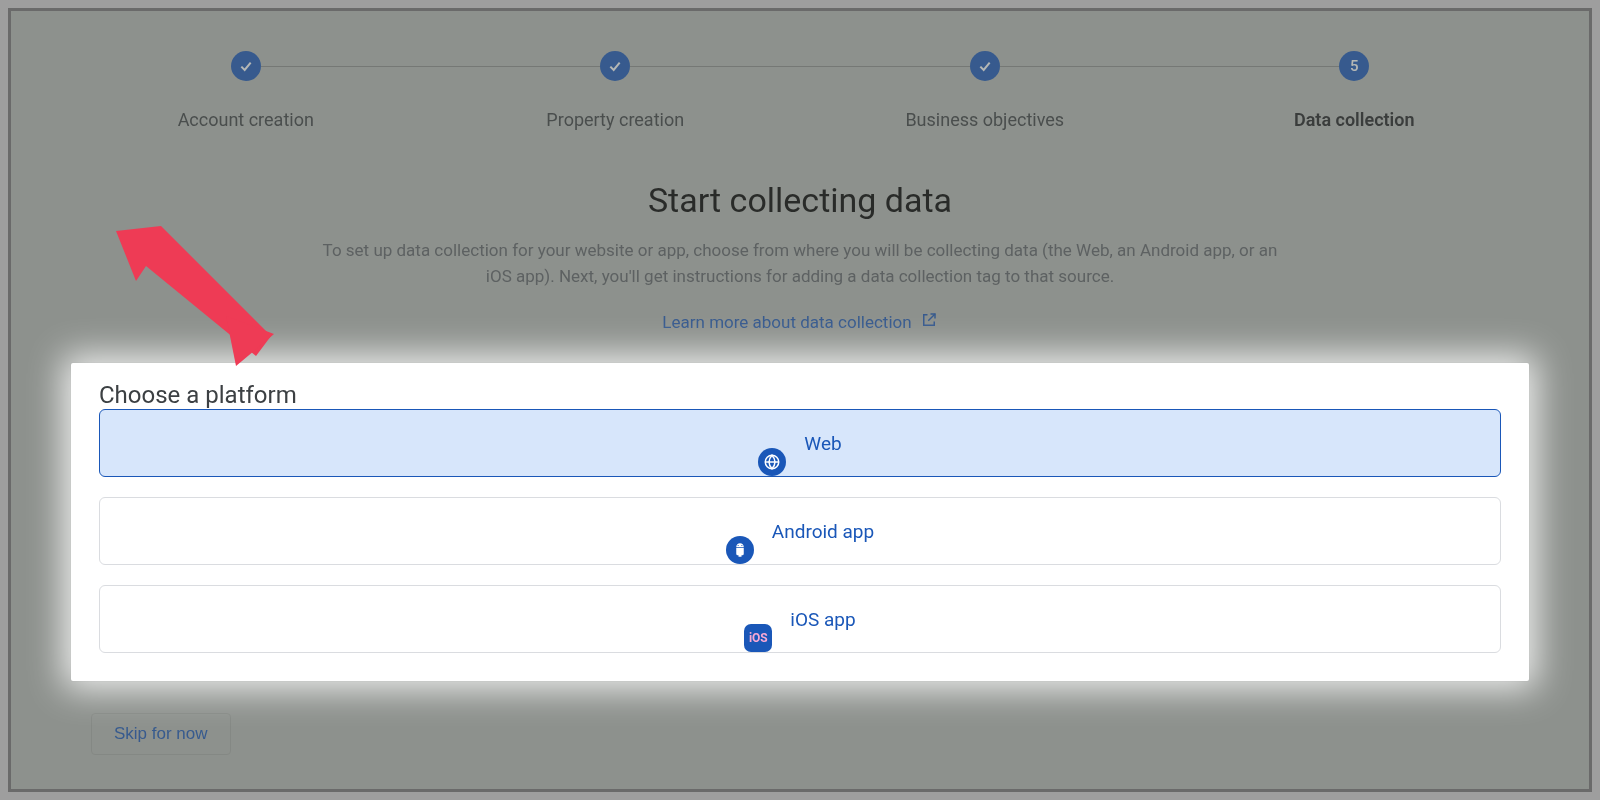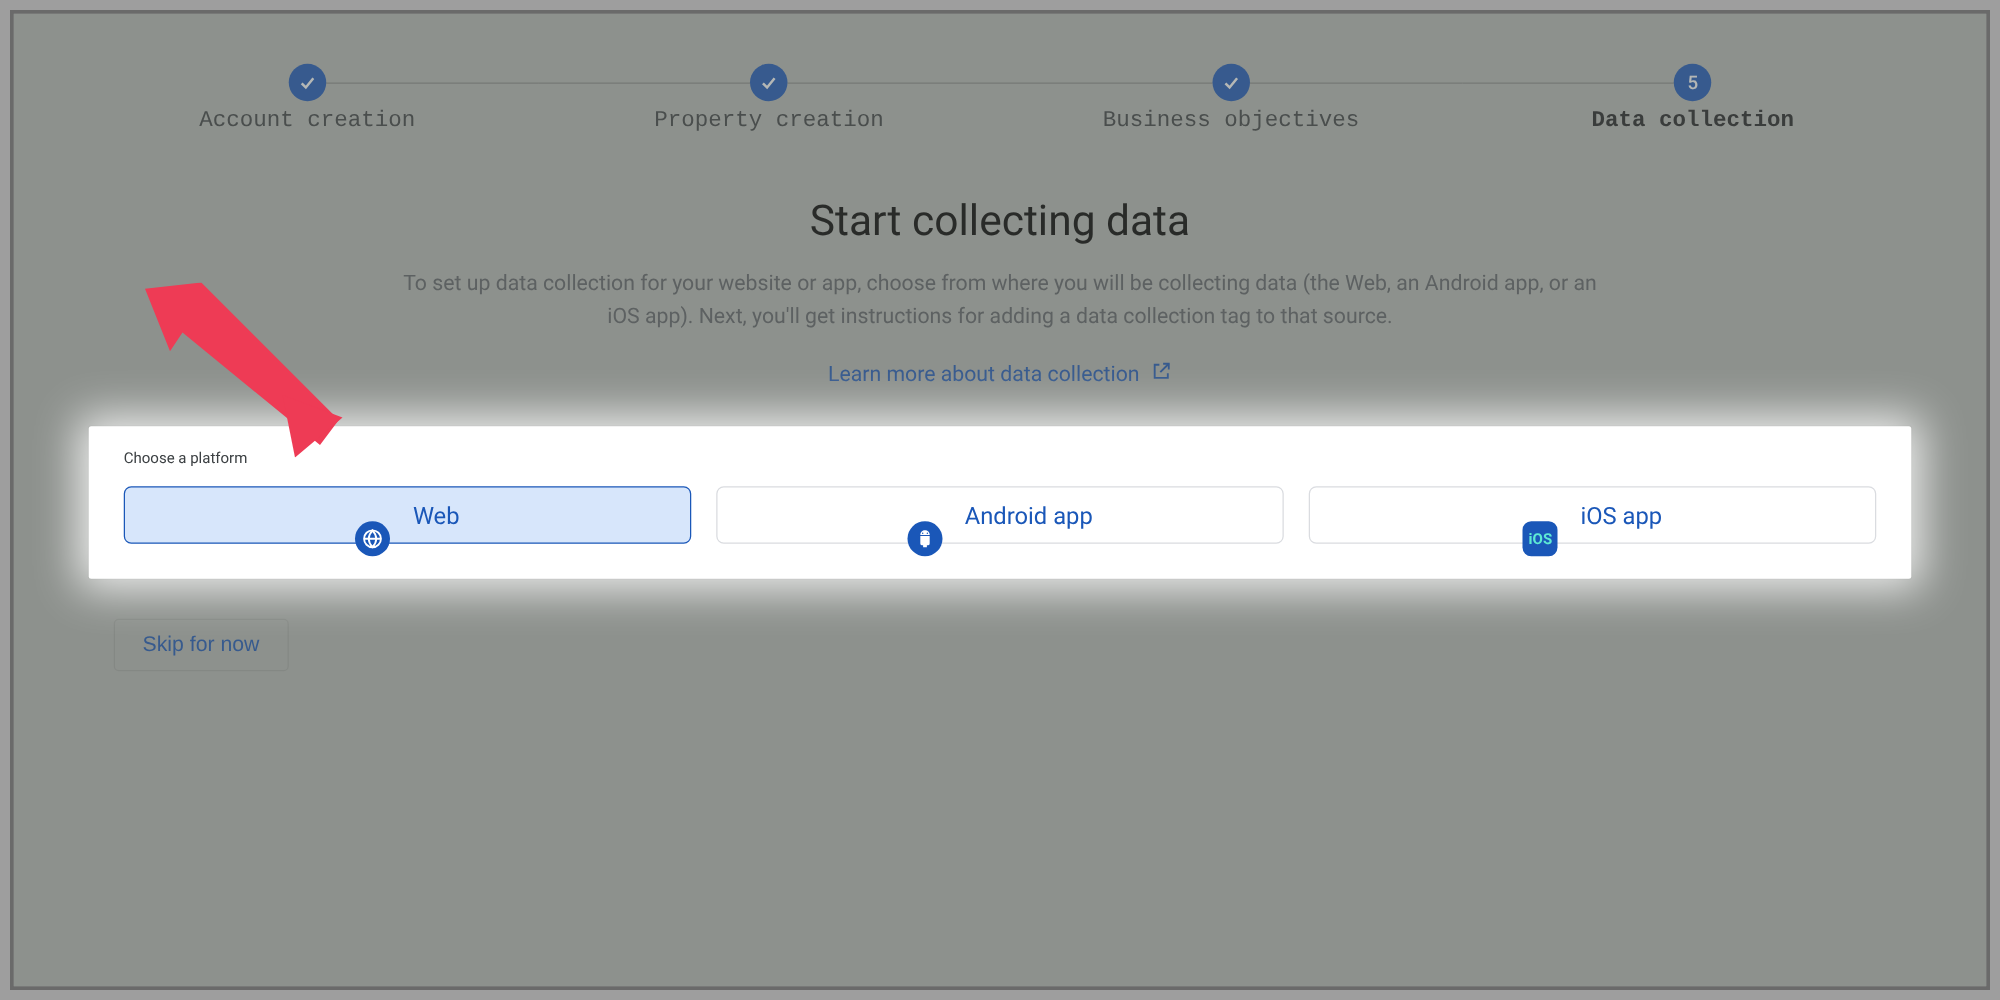--- a/index.html
+++ b/index.html
@@ -49,24 +49,23 @@
     display: flex;
     align-items: center;
     justify-content: center;
     font-size: 15px;
     font-weight: 500;
     z-index: 2;
     position: relative;
   }
   .step-circle svg { width: 16px; height: 16px; }
   .step-label {
-    margin-top: 6px;
+    margin-top: 28px;
     font-size: 18px;
     color: #3c4043;
-    font-family: Liberation Mono, monospace;
   }
   .step.active .step-label { font-weight: 600; color:#202124; }
   .step-line {
     position: absolute;
     top: 15px;
     height: 1px;
     background: #8a8d8a;
     z-index: 1;
   }
   .step-line.left { left: 0; right: 50%; margin-right: 15px; }
@@ -108,27 +107,27 @@
   .platform-panel {
     position: relative;
     margin: 0 60px;
     background: #ffffff;
     border-radius: 2px;
     padding: 18px 28px 28px 28px;
     box-shadow: 0 0 0 1px rgba(0,0,0,0.02), 0 0 35px 8px rgba(255,255,255,0.85);
     z-index: 20;
   }
   .platform-title {
-    font-size: 12px;
+    font-size: 24px;
     color: #3c4043;
-    margin-bottom: 16px;
   }
   .platform-row {
     display: flex;
     gap: 20px;
+    flex-direction: column;
   }
   .platform-card {
     flex: 1;
     border: 1px solid #dadce0;
     border-radius: 6px;
     height: 46px;
     display: flex;
     align-items: center;
     justify-content: center;
     gap: 18px;
@@ -139,21 +138,21 @@
   }
   .platform-card.selected {
     background: #d7e6fb;
     border-color: #1a57b8;
   }
   .platform-icon {
     width: 28px; height: 28px;
     border-radius: 50%;
     background: #1a57b8;
     display:flex; align-items:center; justify-content:center;
-    color:#5eead4;
+    color:#f9a8d4;
     font-size:12px;
     font-weight:700;
     margin-top:38px;
   }
   .platform-icon.square { border-radius: 7px; }
   .platform-icon svg { width:18px; height:18px; }
 
   
   .skip-wrap {
     padding: 32px 80px;

